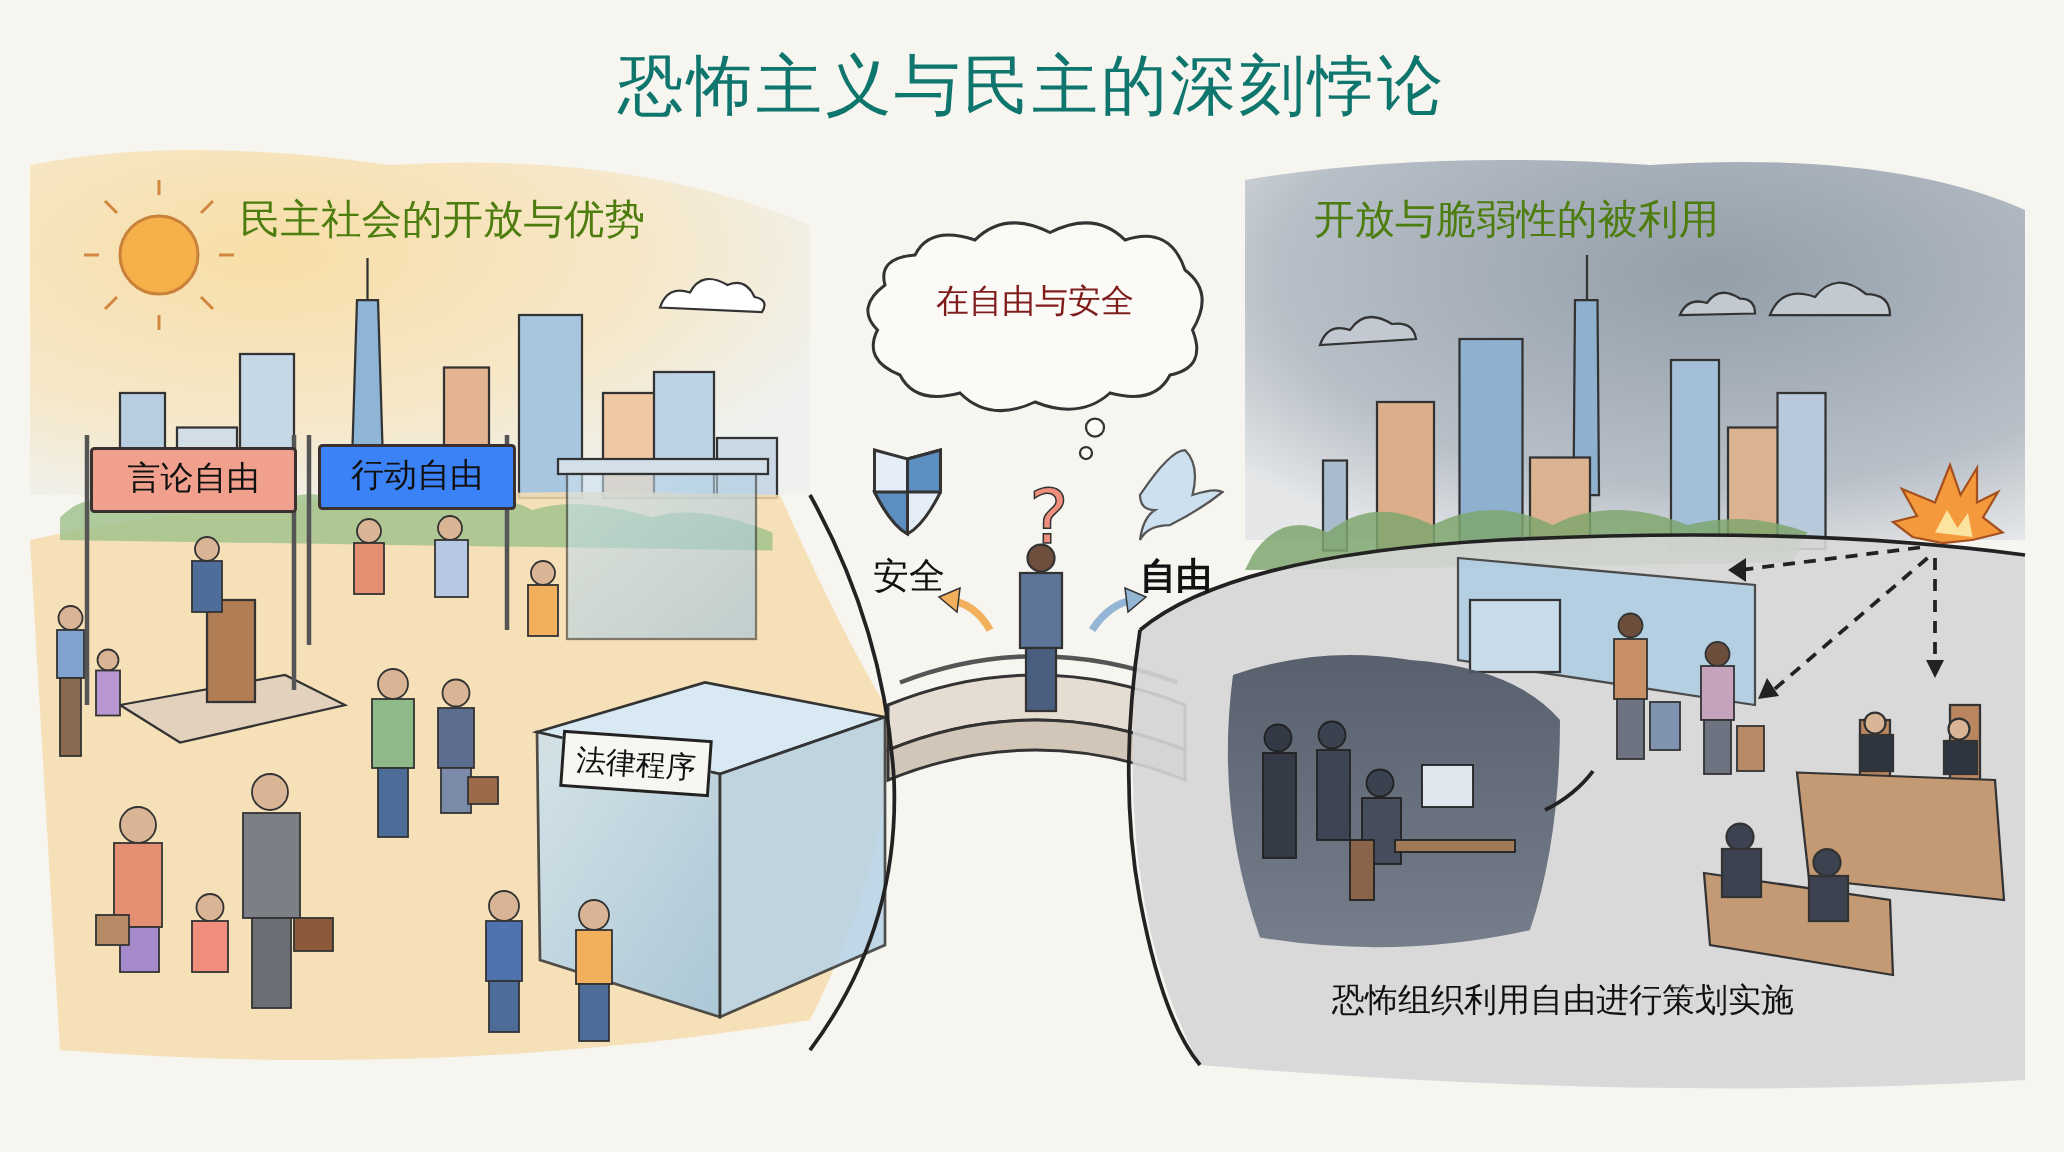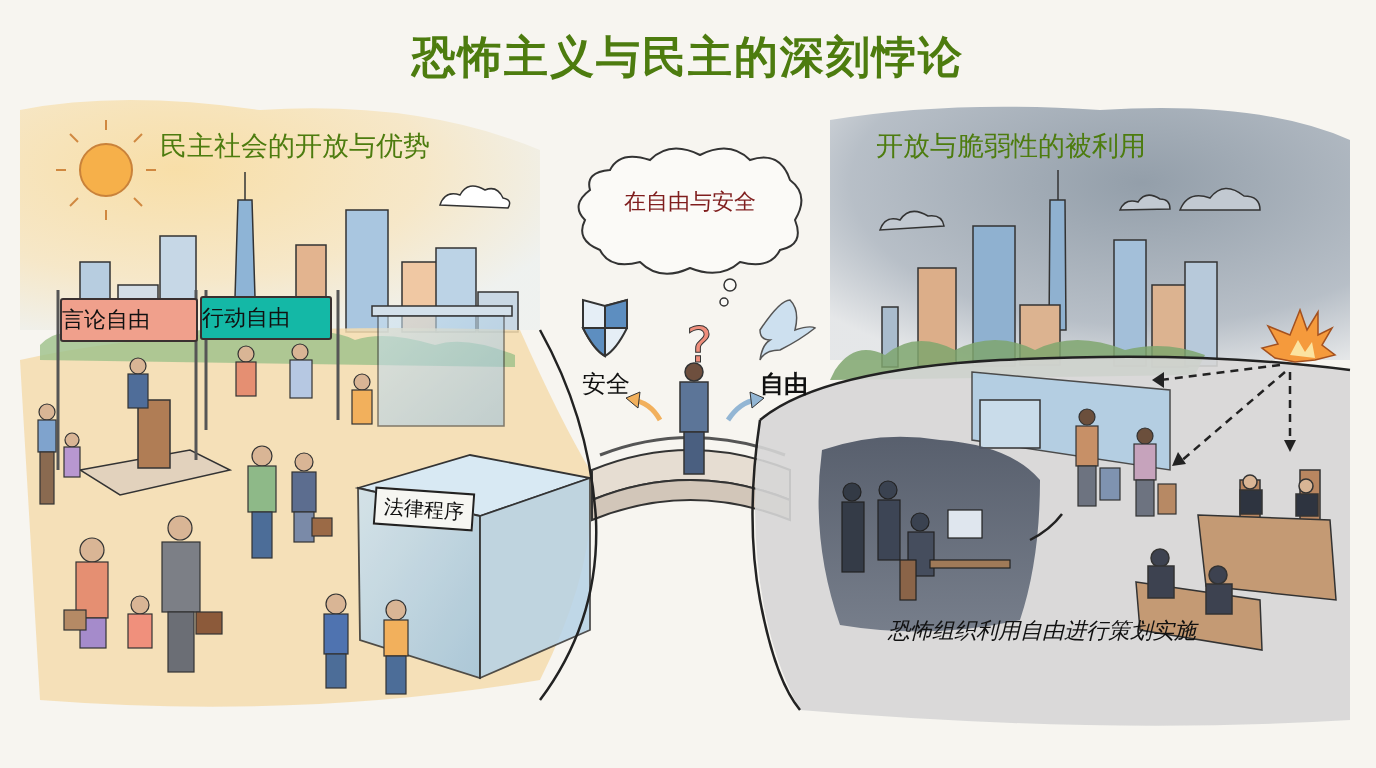--- a/index.html
+++ b/index.html
@@ -4,26 +4,26 @@
 <style>
   html, body { margin:0; padding:0; }
   body {
     width:1376px; height:768px; overflow:hidden; position:relative;
     background:#f7f5f0;
     font-family:"DejaVu Sans","Liberation Sans",sans-serif;
   }
   .abs { position:absolute; }
   .title {
     left:0; width:1376px; top:28px; text-align:center;
-    font-size:44px; font-weight:bold; color:#4d7c0f; letter-spacing:2px;
+    font-size:44px; font-weight:normal; color:#0f766e; letter-spacing:2px;
   }
   .subtitle { font-size:27px; color:#4d7c0f; font-weight:normal; }
   .scene { left:0; top:0; width:1376px; height:768px; }
   .banner {
-    font-size:22px; color:#111; line-height:40px;
+    font-size:22px; color:#111; text-align:center; line-height:40px;
     height:40px; border:2px solid #3a3030; border-radius:3px;
   }
   .bubble-text {
     font-size:22px; color:#7f1d1d; line-height:32px; text-align:center;
   }
   .label-big { font-size:24px; color:#111; }
   .sign {
     font-size:20px; color:#111; background:#f6f6f2; border:2px solid #222;
     padding:2px 8px; line-height:30px;
   }
@@ -291,24 +291,24 @@
   <path d="M540,330 Q590,420 596,520 Q600,620 540,700" fill="none" stroke="#222" stroke-width="2.5"></path>
   <path d="M760,420 Q745,520 760,600 Q775,680 800,710" fill="none" stroke="#222" stroke-width="2.5"></path>
 </svg>
 
 <div class="abs title">恐怖主义与民主的深刻悖论</div>
 
 <div class="abs subtitle" style="left:160px; top:128px;">民主社会的开放与优势</div>
 <div class="abs subtitle" style="left:876px; top:128px;">开放与脆弱性的被利用</div>
 
 <div class="abs banner" style="left:60px; top:298px; width:134px; background:#f0a08c;">言论自由</div>
-<div class="abs banner" style="left:200px; top:296px; width:128px; background:#14b8a6;">行动自由</div>
+<div class="abs banner" style="left:212px; top:296px; width:128px; background:#3b82f6;">行动自由</div>
 
 <div class="abs sign" style="left:374px; top:490px; transform:rotate(4deg);">法律程序</div>
 
 <div class="abs bubble-text" style="left:600px; top:186px; width:180px;">
   <div>在自由与安全</div>
 </div>
 
 <div class="abs label-big" style="left:582px; top:368px;">安全</div>
 <div class="abs label-big" style="left:760px; top:368px;font-weight:bold;">自由</div>
 
-<div class="abs caption" style="left:888px; top:616px;font-style:italic;">恐怖组织利用自由进行策划实施</div>
+<div class="abs caption" style="left:888px; top:652px;">恐怖组织利用自由进行策划实施</div>
 
 </body></html>

